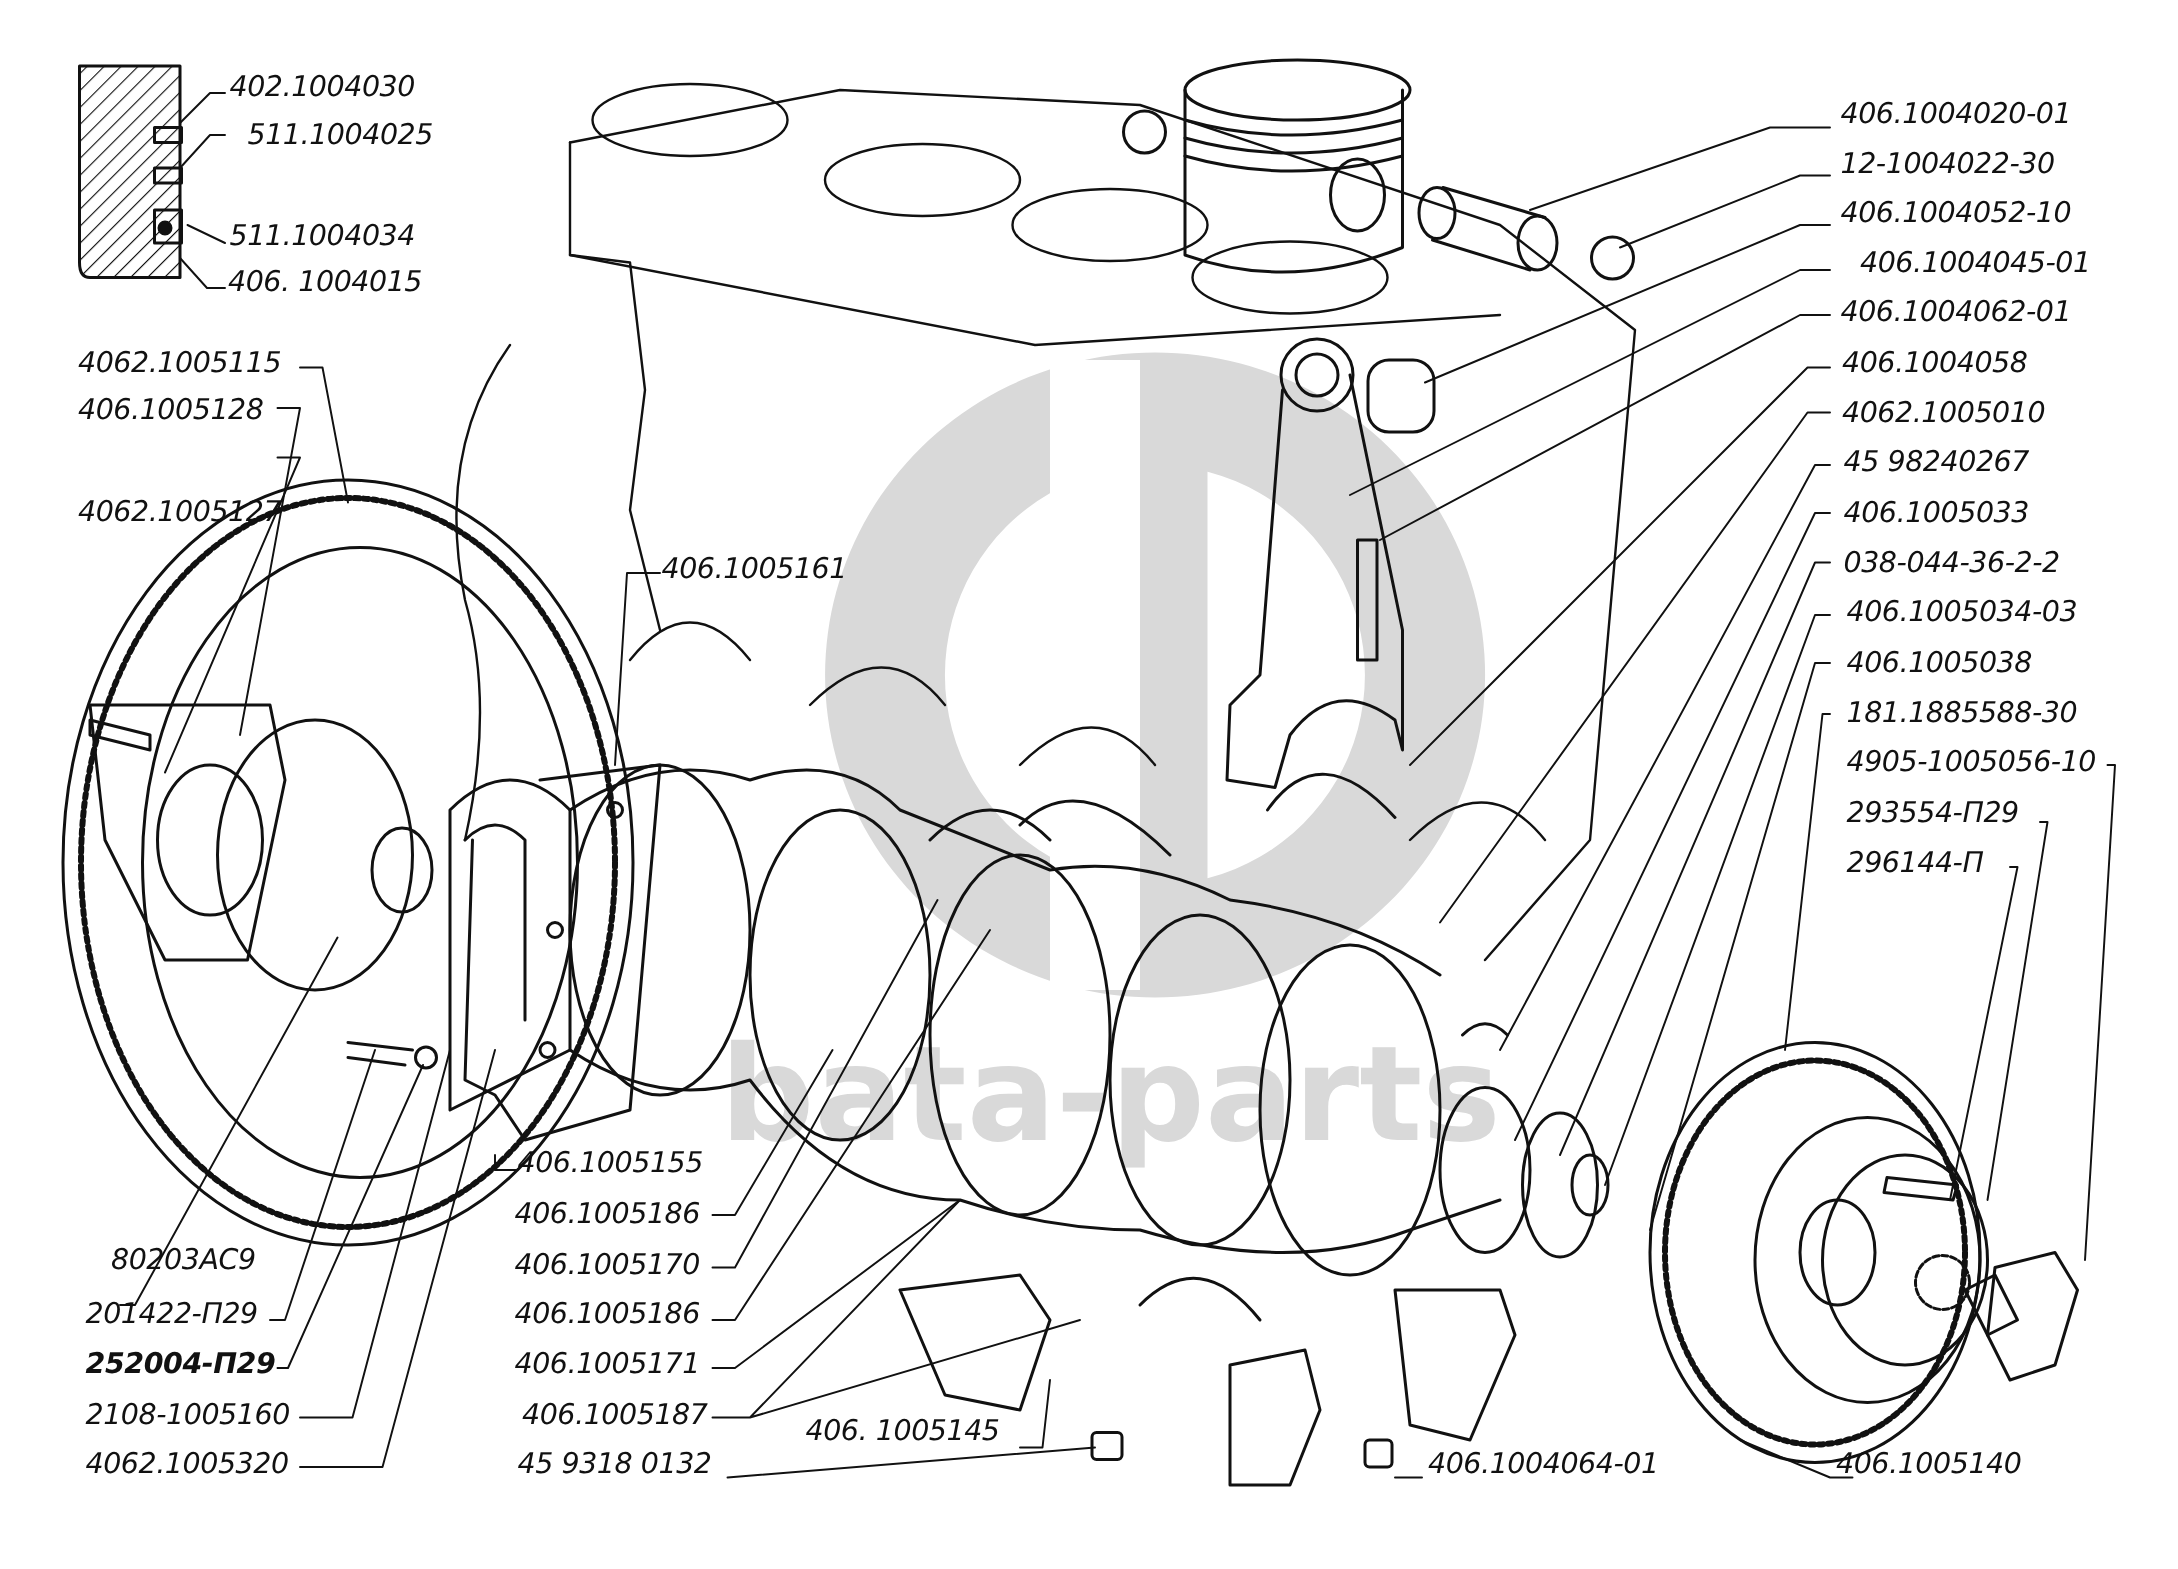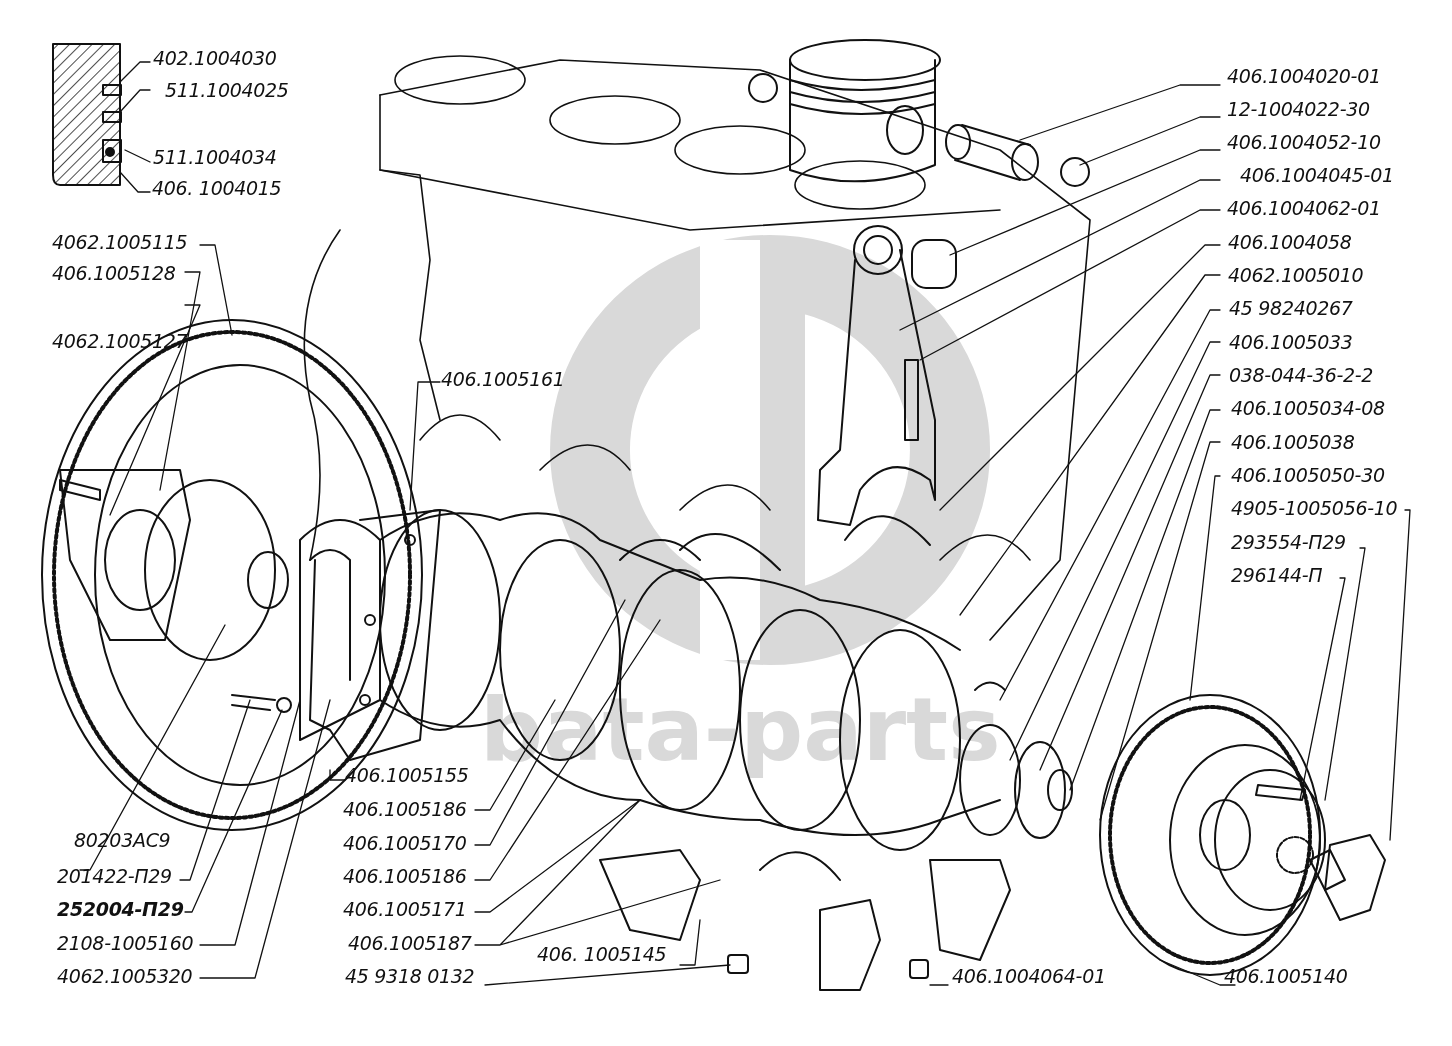--- a/index.html
+++ b/index.html
@@ -188,23 +188,23 @@
   <div class="lbl" style="left:1227px;top:66px;">406.1004020-01</div>
   <div class="lbl" style="left:1227px;top:99px;">12-1004022-30</div>
   <div class="lbl" style="left:1227px;top:132px;">406.1004052-10</div>
   <div class="lbl" style="left:1227px;top:165px;margin-left:13px;">406.1004045-01</div>
   <div class="lbl" style="left:1227px;top:198px;">406.1004062-01</div>
   <div class="lbl" style="left:1228px;top:232px;">406.1004058</div>
   <div class="lbl" style="left:1228px;top:265px;">4062.1005010</div>
   <div class="lbl" style="left:1229px;top:298px;">45 98240267</div>
   <div class="lbl" style="left:1229px;top:332px;">406.1005033</div>
   <div class="lbl" style="left:1229px;top:365px;">038-044-36-2-2</div>
-  <div class="lbl" style="left:1231px;top:398px;">406.1005034-08</div>
+  <div class="lbl" style="left:1231px;top:398px;">406.1005034-03</div>
   <div class="lbl" style="left:1231px;top:432px;">406.1005038</div>
-  <div class="lbl" style="left:1231px;top:465px;">406.1005050-30</div>
+  <div class="lbl" style="left:1231px;top:465px;">181.1885588-30</div>
   <div class="lbl" style="left:1231px;top:498px;">4905-1005056-10</div>
   <div class="lbl" style="left:1231px;top:532px;">293554-П29</div>
   <div class="lbl" style="left:1231px;top:565px;">296144-П</div>
 
   <div class="lbl" style="left:52px;top:232px;">4062.1005115</div>
   <div class="lbl" style="left:52px;top:263px;">406.1005128</div>
   <div class="lbl" style="left:52px;top:295px;margin-top:36px;">4062.1005127</div>
 
   <div class="lbl" style="left:441px;top:369px;">406.1005161</div>
 

